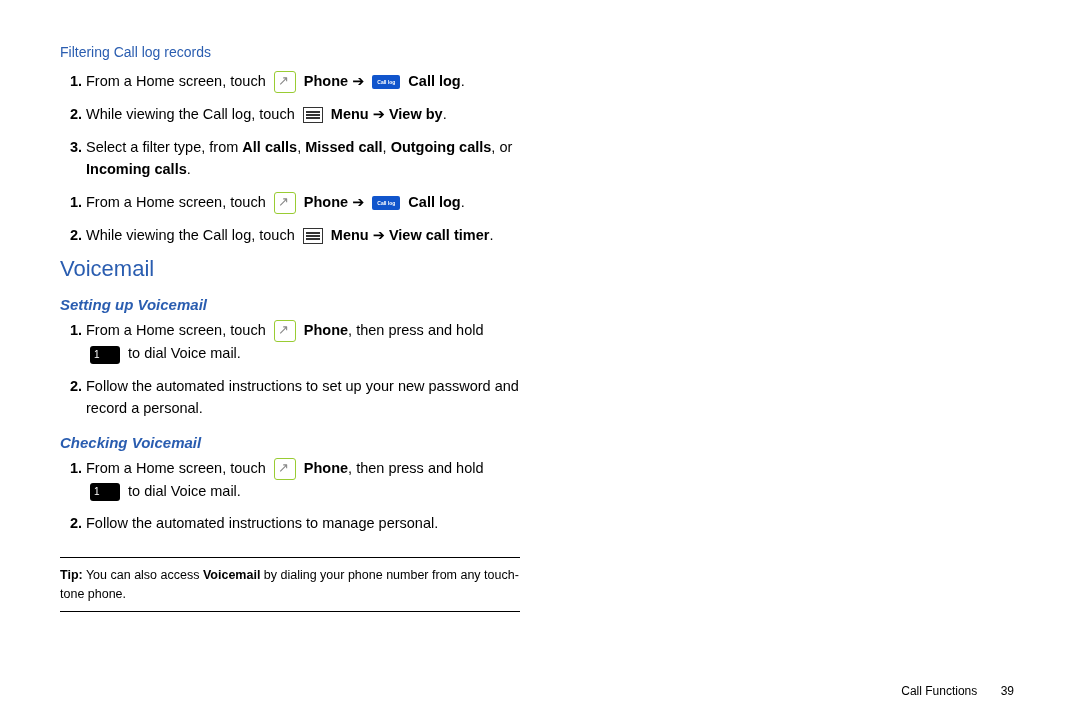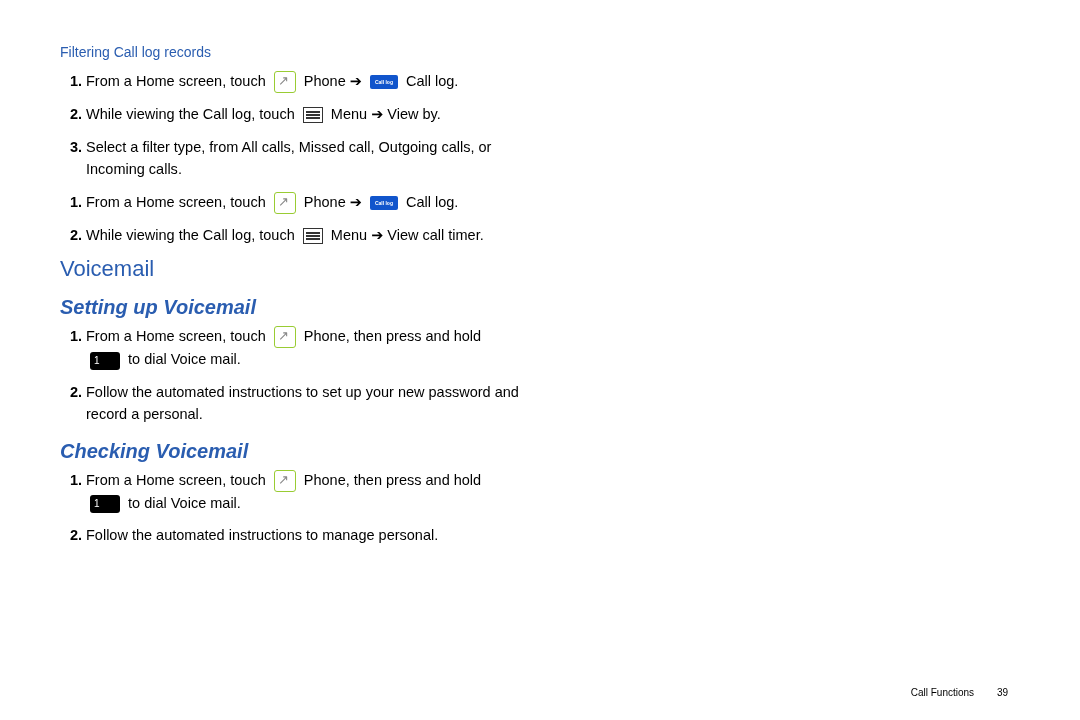--- a/index.html
+++ b/index.html
@@ -30,40 +30,40 @@
   }
   .blue-h2 {
     color: #2a5db0;
     font-size: 22px;
     margin: 0 0 8px 0;
   }
   .blue-h3 {
     color: #2a5db0;
     font-weight: bold;
     font-style: italic;
-    font-size: 20px;
+    font-size: 15px;
     margin: 14px 0 6px 0;
   }
   .body {
     font-size: 14.5px;
     line-height: 1.55;
   }
   ol.steps {
     padding-left: 26px;
     margin: 4px 0 8px 0;
   }
   ol.steps li {
     margin-bottom: 10px;
     line-height: 1.55;
     font-size: 14.5px;
   }
   ol.steps li::marker {
     font-weight: bold;
   }
-  b { font-weight: normal; }
+  b { font-weight: bold; }
   .icon {
     display: inline-block;
     vertical-align: middle;
     margin: 0 4px;
   }
   .icon.phone {
     width: 20px; height: 20px;
     border: 1px solid #9c3;
     border-radius: 3px;
     background: #fff;
@@ -118,22 +118,22 @@
     border-top: 1.5px solid #000;
     border-bottom: 1.5px solid #000;
     padding: 8px 0;
     margin-top: 22px;
     font-size: 12.5px;
     line-height: 1.5;
   }
   .footer {
     position: absolute;
     bottom: 22px;
-    right: 72px;
-    font-size: 10px;
+    right: 66px;
+    font-size: 12px;
     margin-top: 44px;
   }
   .footer .sec { margin-right: 20px; }
 </style>
 </head>
 <body>
 
 <div class="page">
   <div class="col left">
     <div class="blue-sub">Filtering Call log records</div>
@@ -201,19 +201,22 @@
       <li>
         <span>From a Home screen, touch </span>
         <span class="icon phone"></span>
         <b>Phone</b><span>, then press and hold </span>
         <span class="icon key1">1 ෮</span>
         <span> to dial Voice mail.</span>
       </li>
       <li>Follow the automated instructions to manage personal.</li>
     </ol>
 
+    <div class="tipbox">
+      <b>Tip:</b><span> You can also access </span><b>Voicemail</b><span> by dialing your phone number from any touch-tone phone.</span>
+    </div>
   </div>
 
   <div class="footer">
     <span class="sec">Call Functions</span>
     <span>39</span>
   </div>
 </div>
 
 </body></html>

